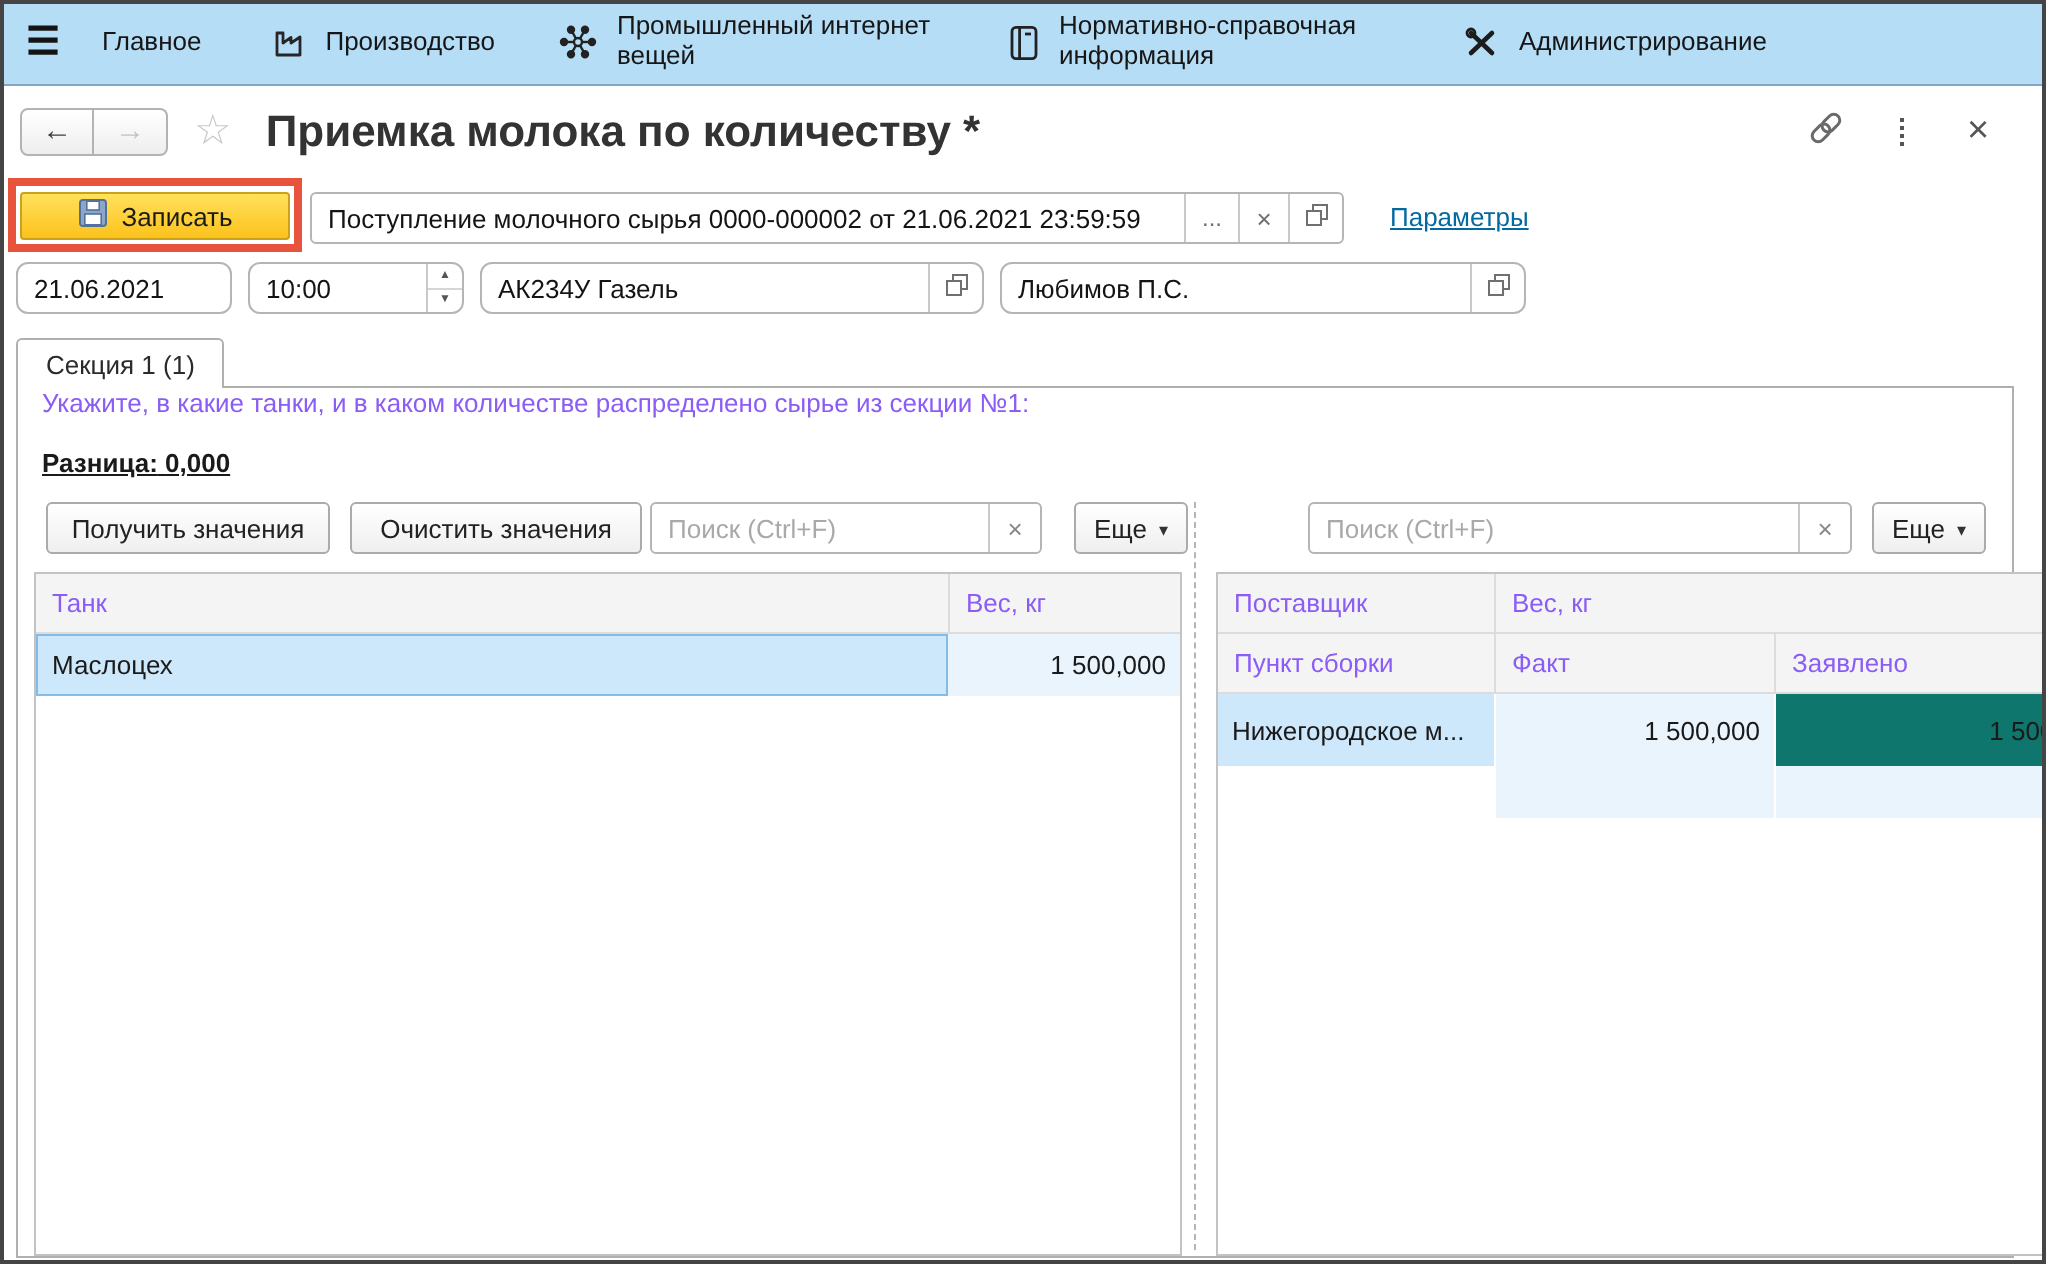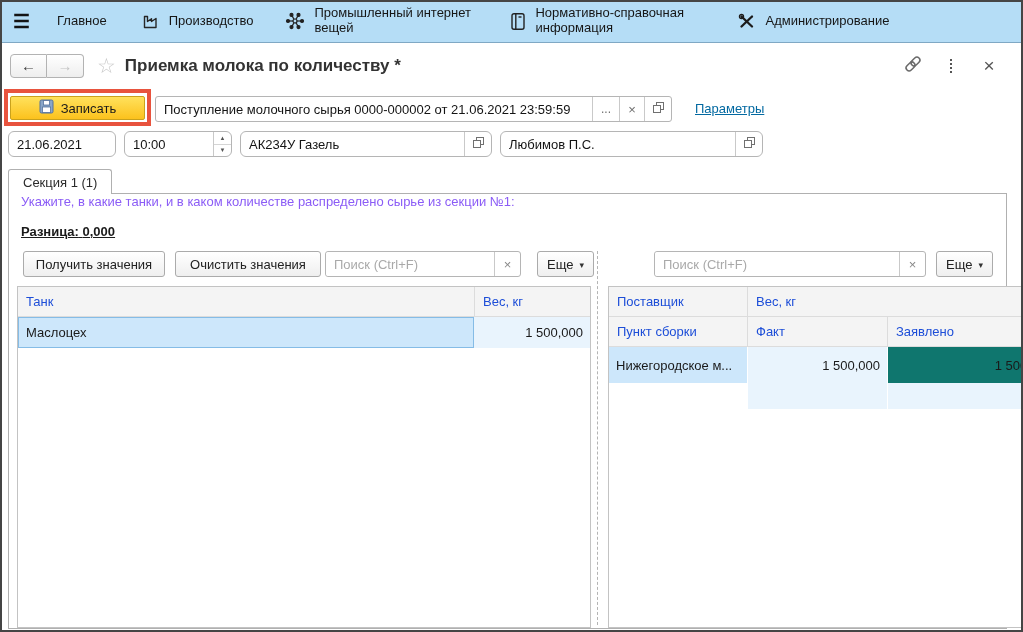--- a/index.html
+++ b/index.html
@@ -6,39 +6,39 @@
   .window{position:relative;width:1023px;height:632px;background:#fff;
     font-family:"Liberation Sans",sans-serif;font-size:13px;color:#1a1a1a;overflow:hidden;}
   .frame{position:absolute;inset:0;box-shadow:inset 0 0 0 2px #454545;pointer-events:none;z-index:60;}
 
   
   .topbar{position:absolute;left:0;top:0;width:100%;height:43px;background:#b5ddf6;
     border-bottom:1px solid #7fa8c4;display:flex;align-items:center;box-sizing:border-box;}
   .hamburger{margin-left:13px;font-size:19px;font-weight:bold;line-height:1;color:#141414;cursor:pointer;}
   .menu-item{display:flex;align-items:center;gap:9px;cursor:pointer;}
   .mi-label{line-height:1.15;color:#161616;}
-  .mi-main{margin-left:27px}
+  .mi-main{margin-left:21px}
   .mi-prod{margin-left:34px}
   .mi-iot{margin-left:32px}
   .mi-nsi{margin-left:36px}
   .mi-adm{margin-left:24px}
   .w160{width:160px}
   .w178{width:178px}
   .mi-icon{display:flex;align-items:center;justify-content:center;}
 
   
   .titlebar{position:absolute;left:0;top:43px;width:100%;height:45px;display:flex;align-items:center;
     box-sizing:border-box;padding:0 22px 0 10px;}
   .navgrp{display:flex;}
   .navbtn{width:37px;height:24px;border:1px solid #b3b3b3;background:linear-gradient(#ffffff,#eeeeee);
     display:flex;align-items:center;justify-content:center;font-size:15px;cursor:pointer;box-sizing:border-box;}
   .navbtn.back{border-radius:4px 0 0 4px;color:#3d3d3d;}
   .navbtn.fwd{border-radius:0 4px 4px 0;border-left:none;color:#c3c3c3;}
   .star{margin-left:13px;font-size:21px;color:#c9c9c9;line-height:1;cursor:pointer;}
-  .page-title{margin-left:9px;font-size:17px;font-weight:bold;color:#333;}
+  .page-title{margin-left:17px;font-size:22px;font-weight:bold;color:#333;}
   .tb-right{margin-left:auto;display:flex;align-items:center;gap:14px;}
   .icon-btn{width:24px;height:24px;display:flex;align-items:center;justify-content:center;cursor:pointer;}
   .dots{width:2px;height:14px;background-image:repeating-linear-gradient(#555 0 2px,transparent 2px 4px);}
   .close-x{font-size:19px;color:#565656;line-height:1;}
 
   
   .red-box{position:absolute;left:4px;top:89px;width:147px;height:37px;border:4px solid #e8533e;
     box-sizing:border-box;z-index:5;pointer-events:none;}
   .save-btn{position:absolute;left:10px;top:96px;width:135px;height:24px;
     background:linear-gradient(#ffe15c,#fcc21d);border:1px solid #caa21c;border-radius:2px;
@@ -86,21 +86,21 @@
   input::placeholder{color:#a9a9a9;}
   .s-x{width:25px;border-left:1px solid #c9c9c9;display:flex;align-items:center;justify-content:center;
     color:#888;cursor:pointer;}
   .splitter{position:absolute;left:588px;top:57px;height:374px;border-left:1px dashed #b4b4b4;cursor:col-resize;}
 
   
   .tbl{position:absolute;top:92px;border:1px solid #c3c3c3;box-sizing:border-box;background:#fff;overflow:hidden;}
   .t-left{left:8px;width:574px;height:342px;}
   .t-right{left:599px;width:428px;height:342px;}
   .hrow{display:flex;background:#f4f4f4;border-bottom:1px solid #dcdcdc;height:30px;box-sizing:border-box;}
-  .hcell{display:flex;align-items:center;padding:0 8px;color:#1d4ed8;box-sizing:border-box;cursor:pointer;}
+  .hcell{display:flex;align-items:center;padding:0 8px;color:#8b5cf6;box-sizing:border-box;cursor:pointer;}
   .hcell+.hcell{border-left:1px solid #dcdcdc;}
   .c-tank{width:456px}
   .c-weight{flex:1}
   .drow{display:flex;height:31px;cursor:pointer;}
   .cell-sel{width:456px;background:#cde7fb;border:1px solid #85bce6;box-sizing:border-box;display:flex;
     align-items:center;padding:0 7px;}
   .cell-val{flex:1;background:#e9f4fd;display:flex;align-items:center;justify-content:flex-end;padding:0 7px;}
   .c-sup{width:138px}
   .c-w{flex:1}
   .c-point{width:138px}

